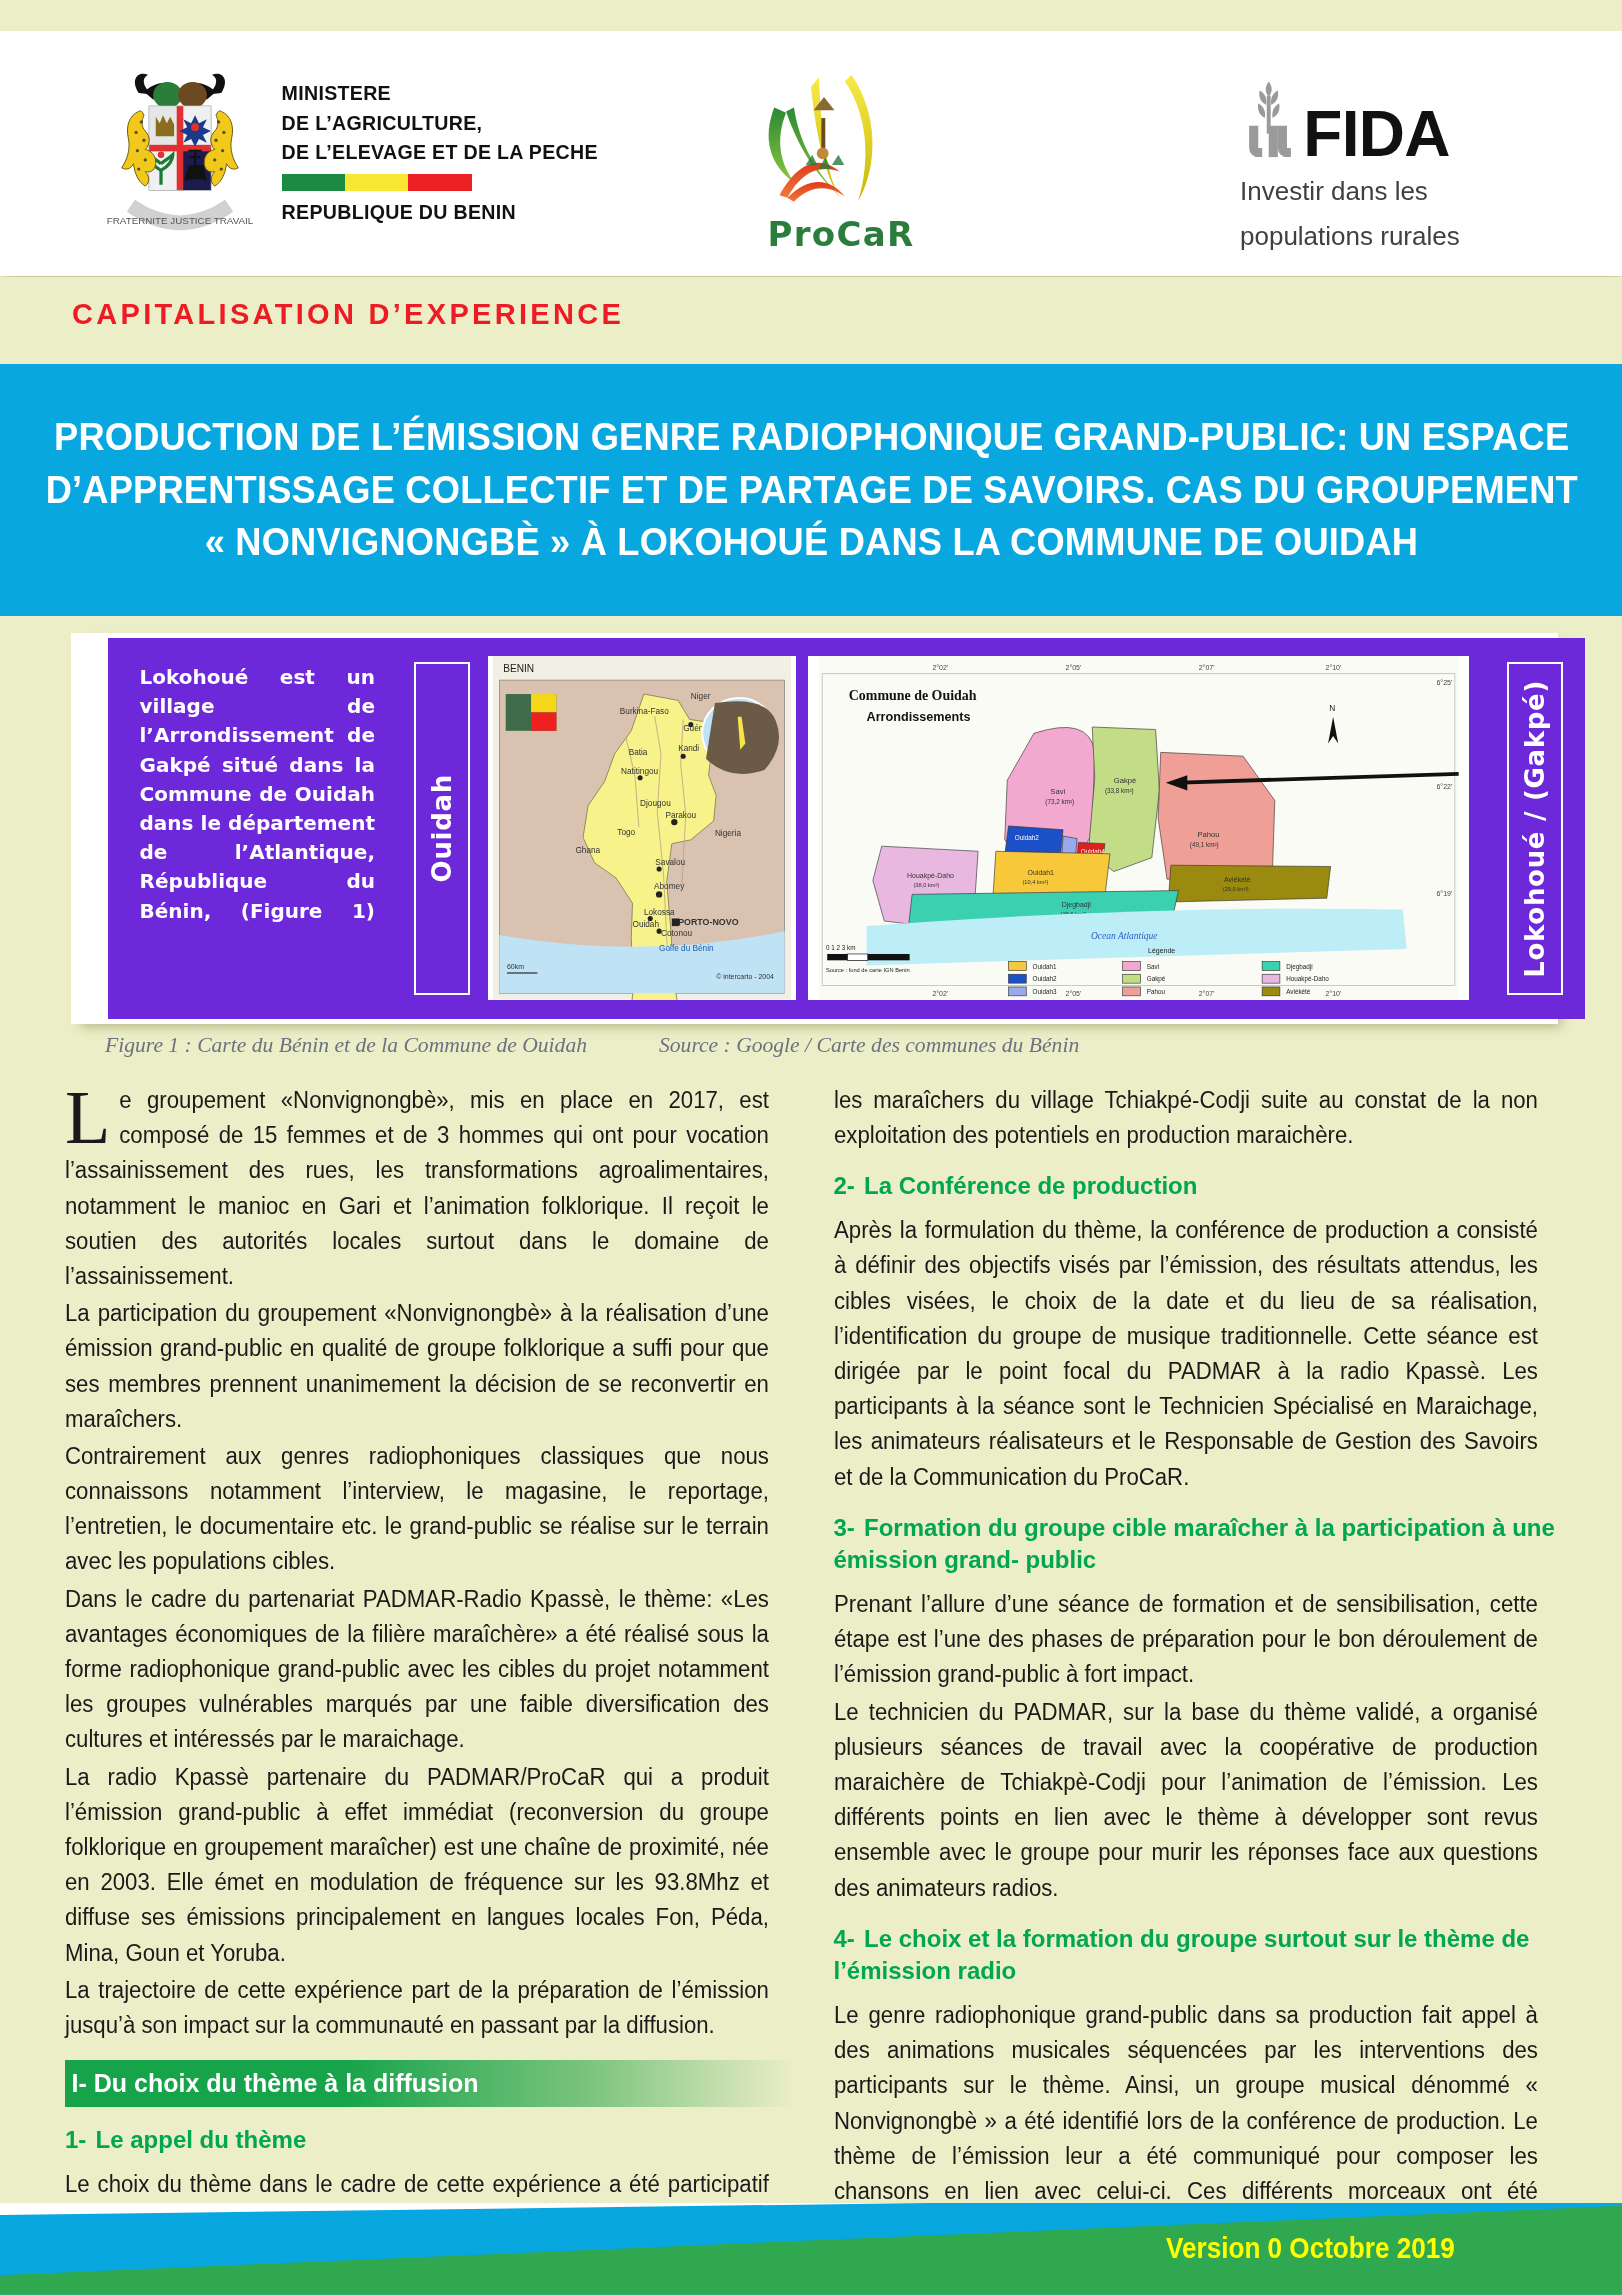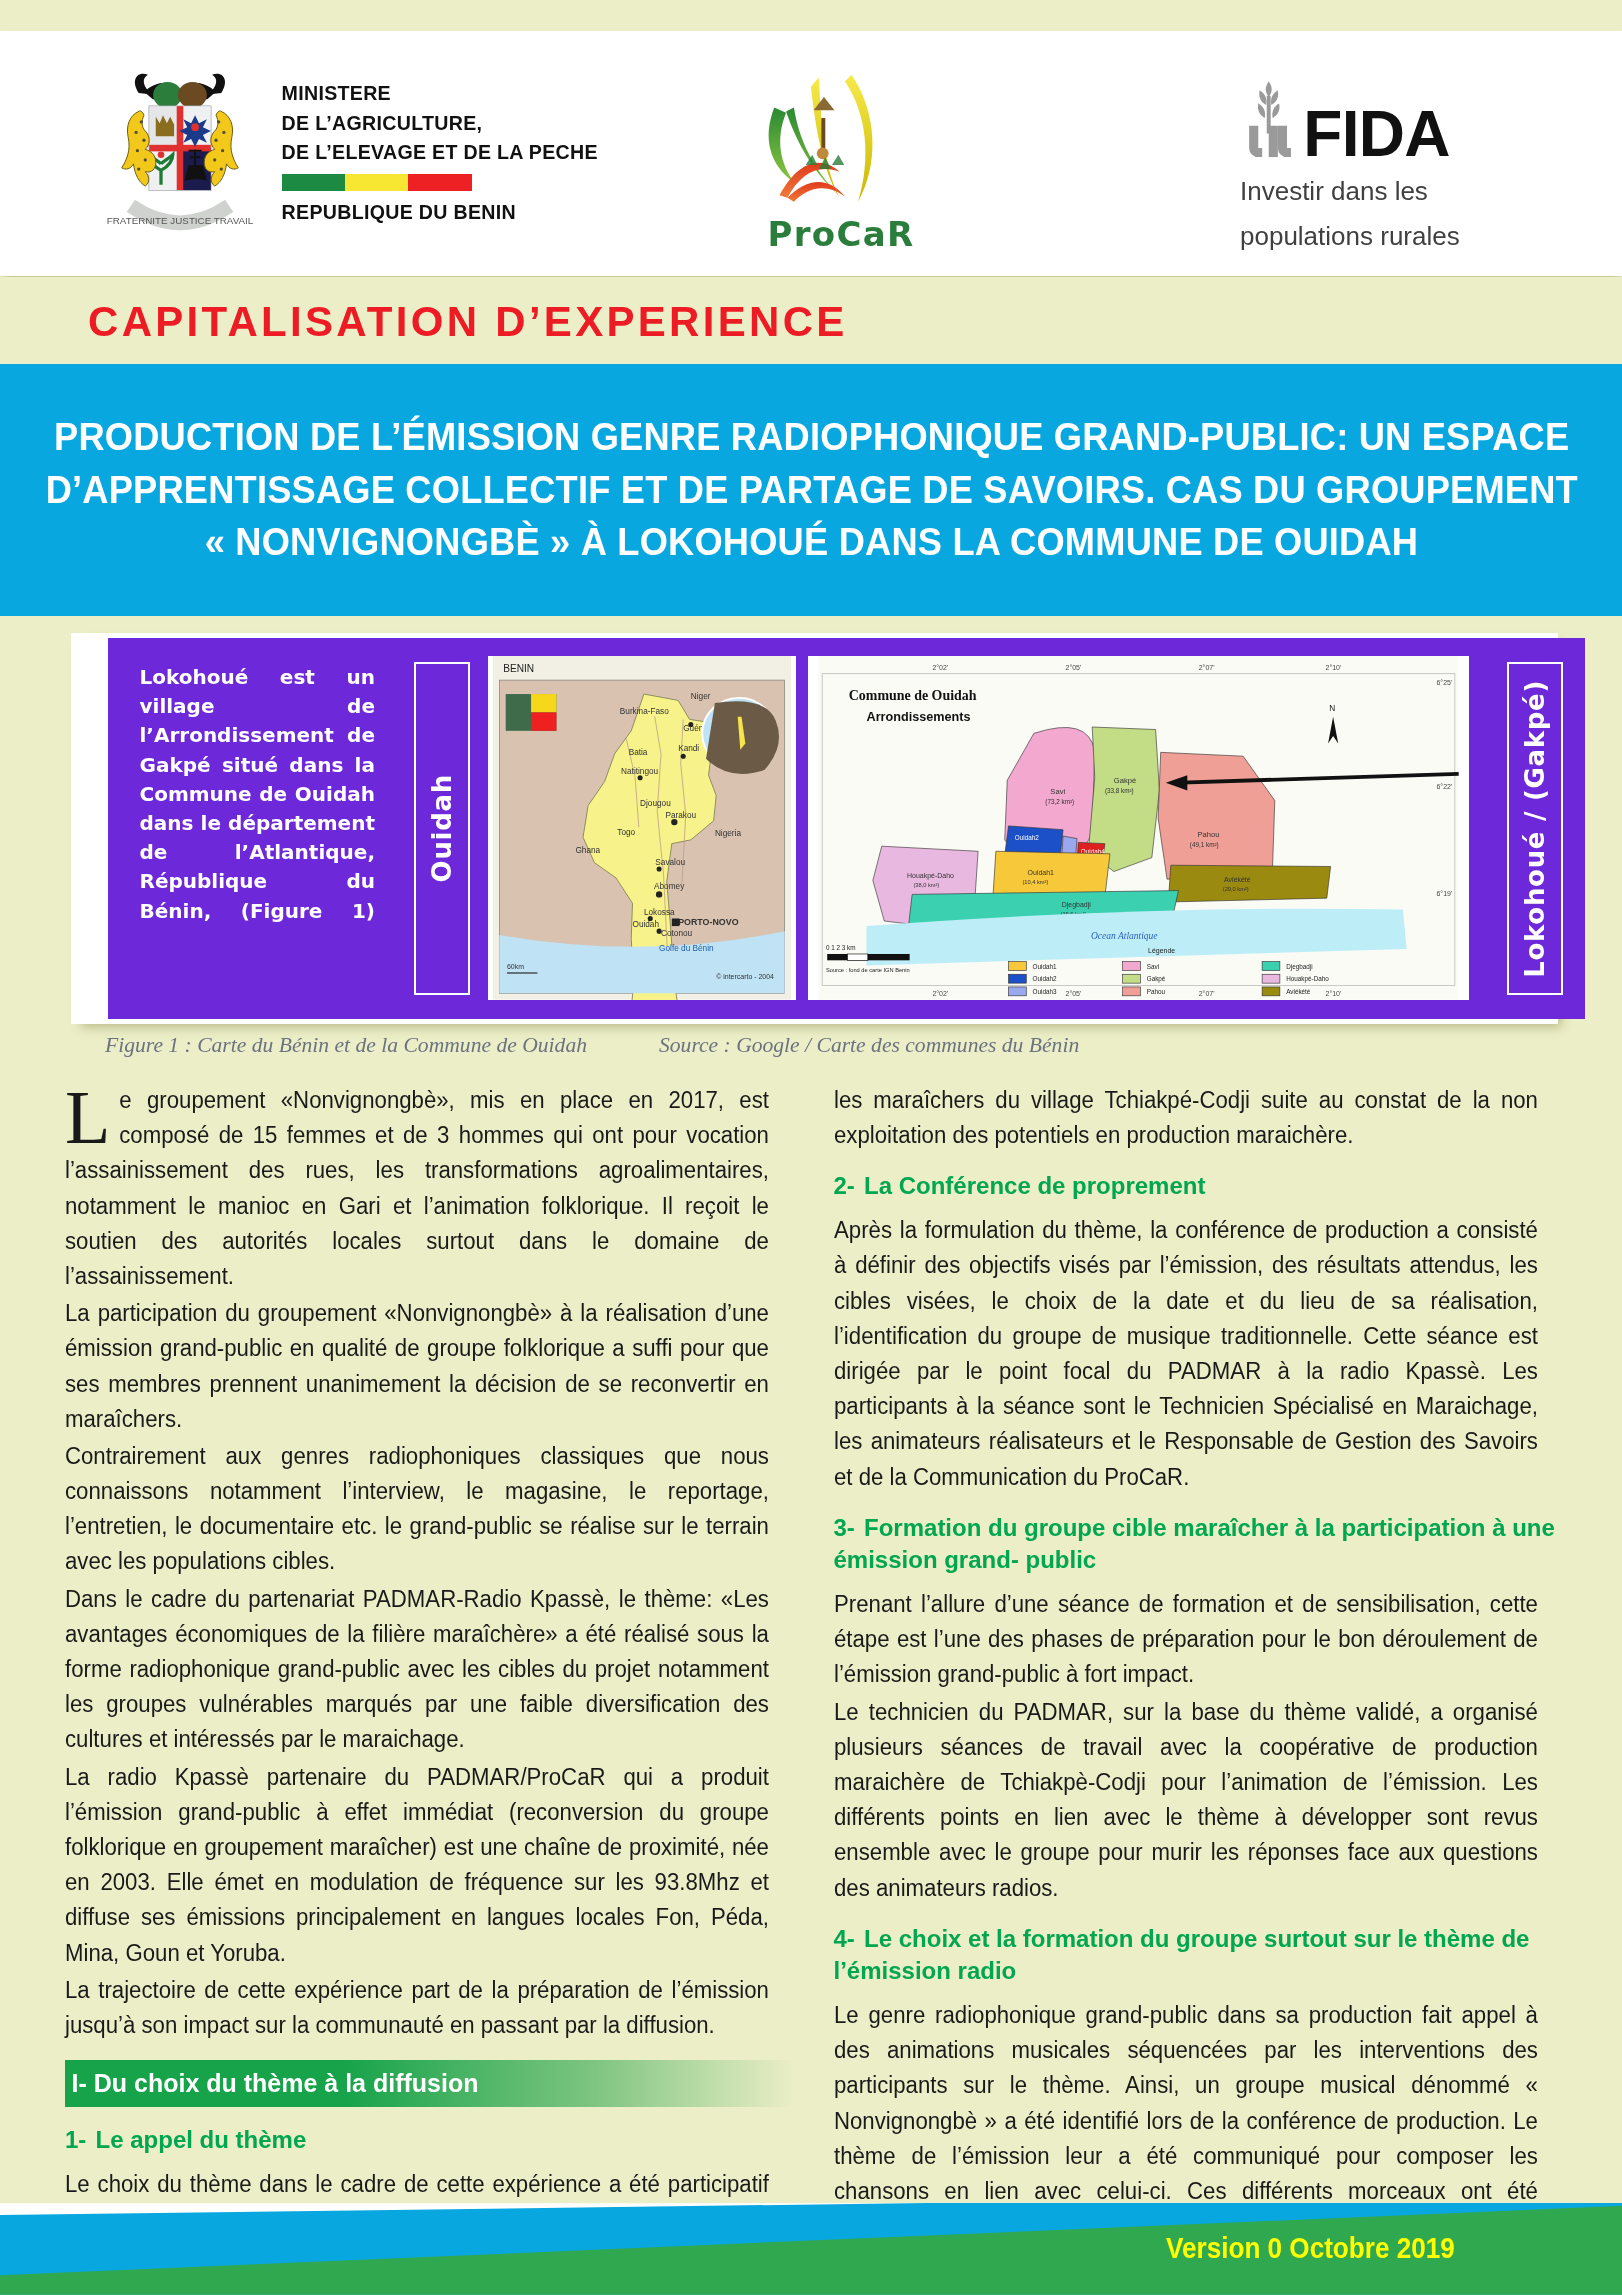--- a/index.html
+++ b/index.html
@@ -48,22 +48,22 @@
   .fida-mark{width:62px;height:85px;}
   .fida-word{
     font-size:64px;font-weight:bold;color:#111;letter-spacing:-0.7px;
     line-height:.95;margin-left:1.3px;font-family:"Liberation Sans",sans-serif;
   }
   .fida-sub{font-size:26px;color:#404040;line-height:1.45;margin-top:7.9px;}
 
   
   .cap-strip{position:absolute;left:0;top:277px;width:1623px;height:75px;background:#eceec7;}
   .cap-title{
-    position:absolute;left:88px;top:298px;
-    font-size:42px;font-weight:bold;color:#ed1c24;letter-spacing:3.3px;
+    position:absolute;left:72px;top:298px;
+    font-size:29px;font-weight:bold;color:#ed1c24;letter-spacing:3.3px;
     font-family:"Liberation Sans", sans-serif;
   }
 
   
   .title-banner{
     position:absolute;left:0;top:364px;width:1623px;height:252px;
     background:#09a7e0;
     display:flex;flex-direction:column;align-items:center;justify-content:center;
   }
   .title-banner .tl{
@@ -468,21 +468,21 @@
       <h3 class="sub">
         <span class="num">1-</span><span>Le appel du thème</span>
       </h3>
       <p>Le choix du thème dans le cadre de cette expérience a été participatif et a impliqué le Technicien Spécialisé en Maraîchage, le Responsable de la Gestion des Savoirs, les animateurs de la Radio partenaire et</p>
     </div>
 
     <div class="col">
       <p>les maraîchers du village Tchiakpé-Codji suite au constat de la non exploitation des potentiels en production maraichère.</p>
 
       <h3 class="sub">
-        <span class="num">2-</span><span>La Conférence de proprement</span>
+        <span class="num">2-</span><span>La Conférence de production</span>
       </h3>
       <p>Après la formulation du thème, la conférence de production a consisté à définir des objectifs visés par l’émission, des résultats attendus, les cibles visées, le choix de la date et du lieu de sa réalisation, l’identification du groupe de musique traditionnelle. Cette séance est dirigée par le point focal du PADMAR à la radio Kpassè. Les participants à la séance sont le Technicien Spécialisé en Maraichage, les animateurs réalisateurs et le Responsable de Gestion des Savoirs et de la Communication du ProCaR.</p>
 
       <h3 class="sub">
         <span class="num">3-</span><span>Formation du groupe cible maraîcher à la participation à une émission grand- public</span>
       </h3>
       <p>Prenant l’allure d’une séance de formation et de sensibilisation, cette étape est l’une des phases de préparation pour le bon déroulement de l’émission grand-public à fort impact.</p>
       <p>Le technicien du PADMAR, sur la base du thème validé, a organisé plusieurs séances de travail avec la coopérative de production maraichère de Tchiakpè-Codji pour l’animation de l’émission.  Les différents points en lien avec le thème à développer sont revus ensemble avec le groupe pour murir les réponses face aux questions des animateurs radios.</p>
 
       <h3 class="sub">

